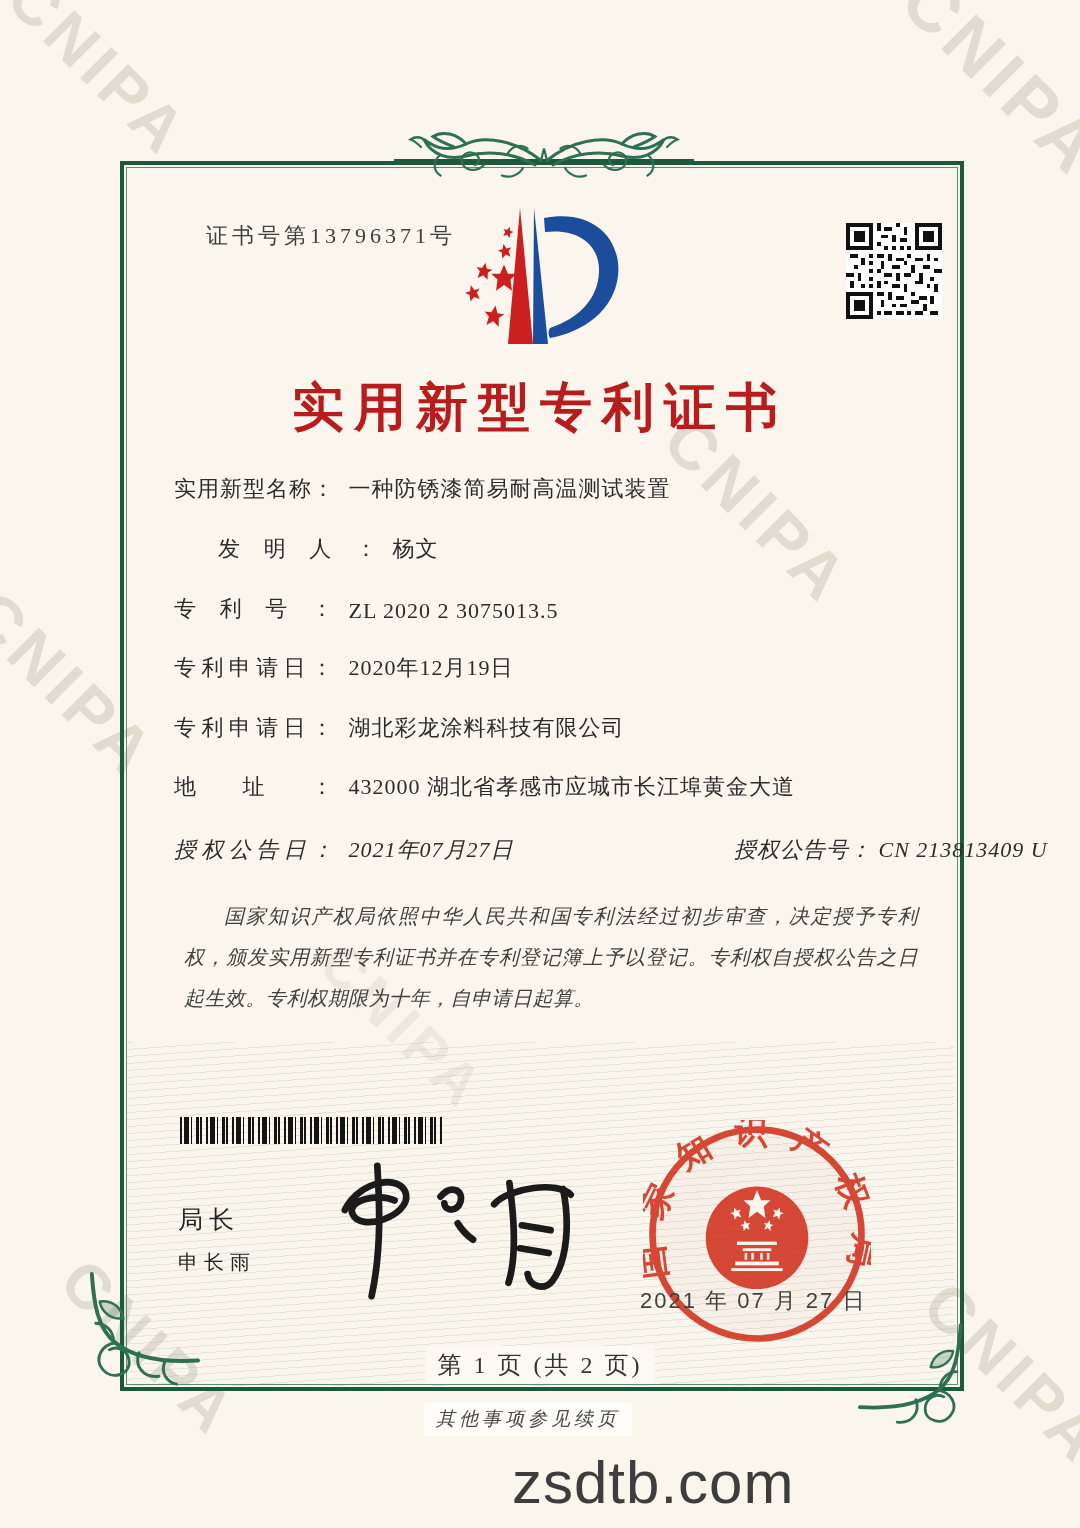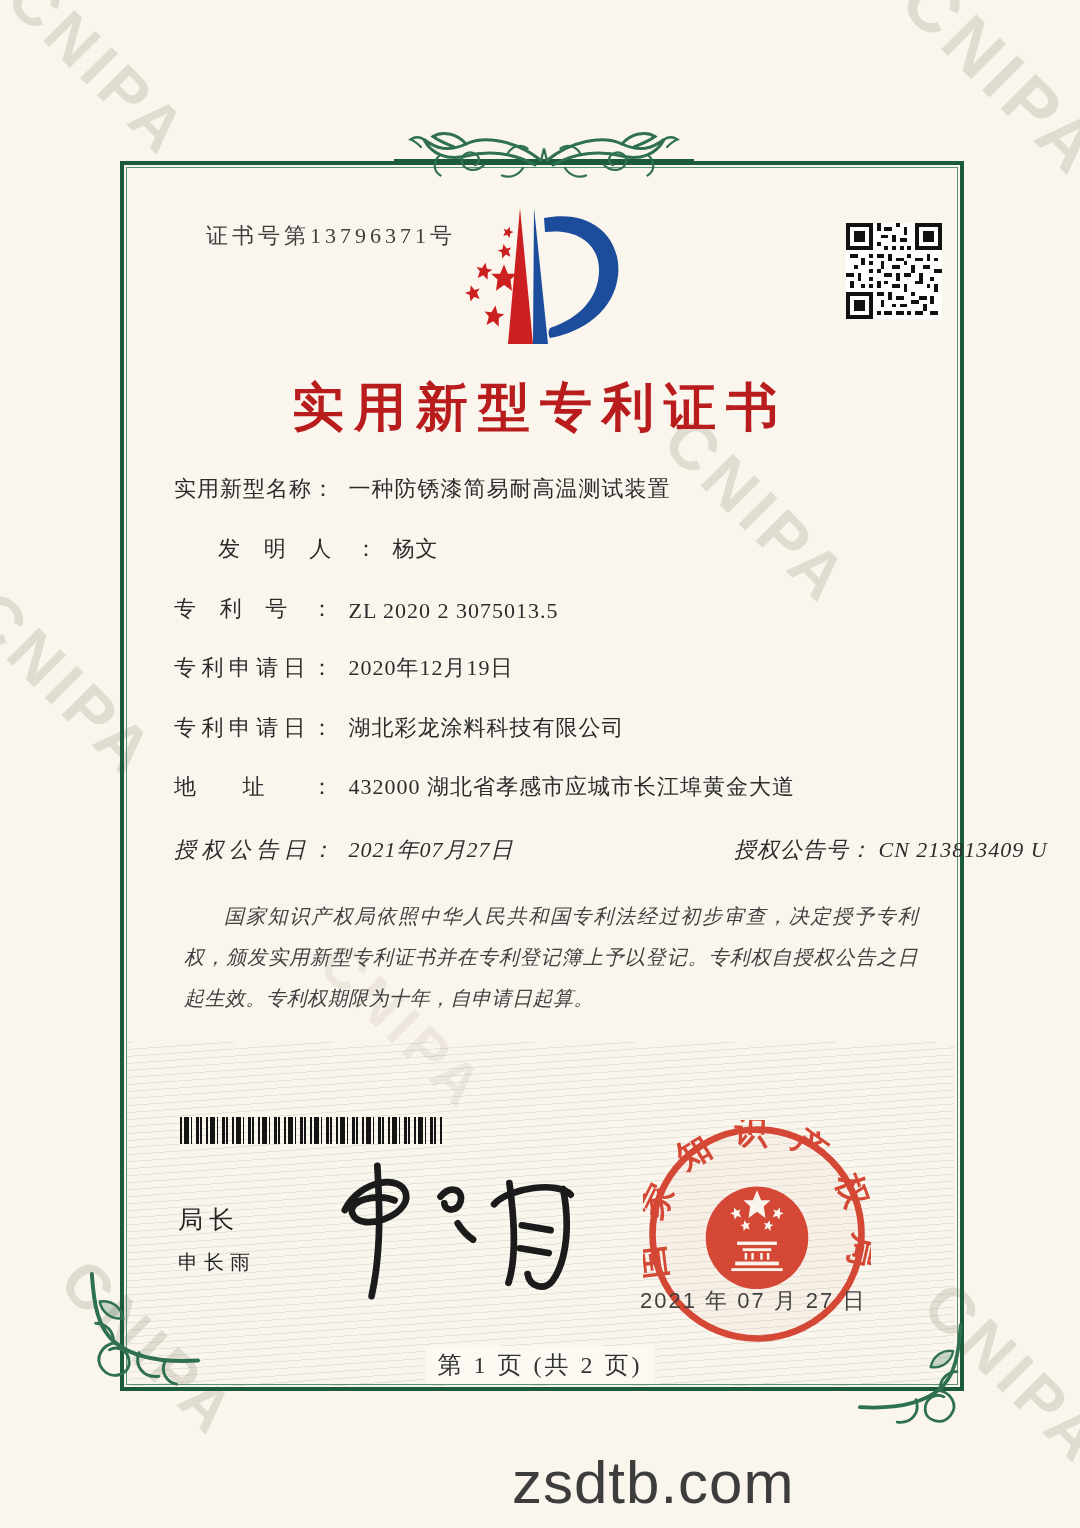--- a/index.html
+++ b/index.html
@@ -271,15 +271,16 @@
         <rect x="3.4" y="16" width="2.6" height="7"></rect>
         <rect x="10.4" y="16" width="2.6" height="7"></rect>
         <rect x="-23" y="25" width="46" height="4"></rect>
         <rect x="-27" y="32" width="54" height="3"></rect>
       </g>
     </g>
   </svg>
   <div class="seal-date">2021 年 07 月 27 日</div>
 
   <div class="page-info">第 1 页 (共 2 页)</div>
+  <div class="cont-note">其他事项参见续页</div>
   <div class="site-wm">zsdtb.com</div>
 
 </div>
 
 </body></html>

